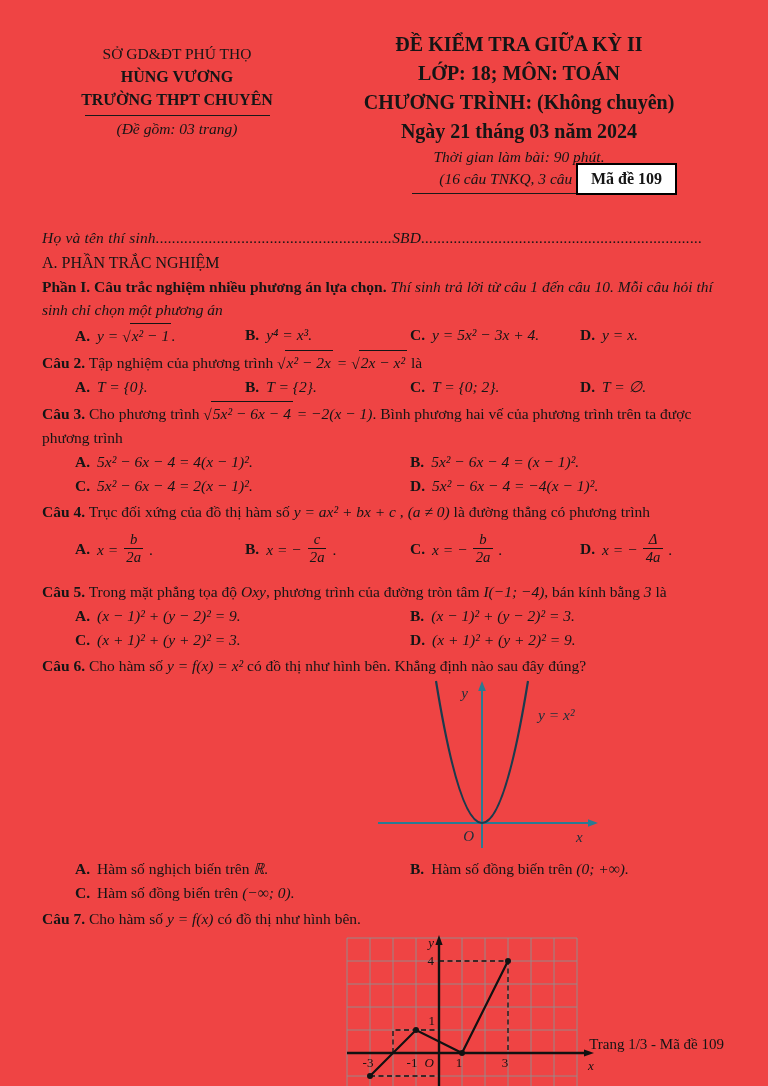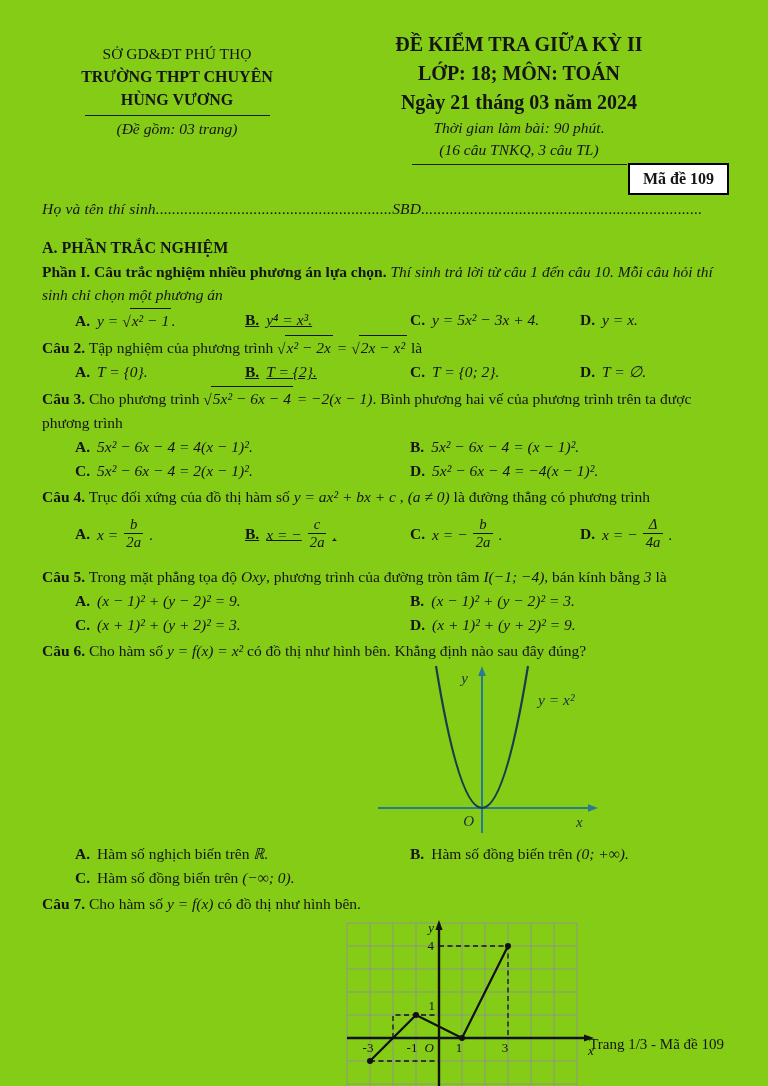--- a/index.html
+++ b/index.html
@@ -1,42 +1,42 @@
 <!DOCTYPE html>
 <html><head>
 <meta charset="utf-8">
 <style>
   html,body{margin:0;padding:0;background:#e8e8e8;}
-  .page{position:relative;width:768px;height:1086px;background:#84cc16;margin:0 auto;
+  .page{position:relative;width:768px;height:1086px;background:#ef4444;margin:0 auto;
         font-family:"Liberation Serif","DejaVu Serif",serif;font-size:15.5px;color:#151515;
         overflow:hidden;line-height:1.5;}
   .inner{padding:30px 42px 0 42px;}
   .b{font-weight:bold;}
   .i{font-style:italic;}
   .m{font-style:italic;}
   
   .hdr{display:flex;}
   .h-left{flex:0 0 270px;text-align:center;padding-top:12px;}
   .h-left .l1{font-size:15.5px;}
   .h-left .l2{font-weight:bold;font-size:16px;line-height:1.45;}
   .rule-l{width:185px;margin:3px auto 1px auto;border-top:1.5px solid #1a1a1a;}
   .h-right{flex:1;text-align:center;}
   .h-right .r-b{font-weight:bold;font-size:20px;line-height:1.45;}
   .h-right .r-i{font-style:italic;font-size:15.5px;line-height:1.45;}
   .rule-r{width:215px;margin:2px auto 0 auto;border-top:1.5px solid #1a1a1a;}
-  .code-box{position:absolute;left:628px;top:163px;border:2px solid #000;
+  .code-box{position:absolute;left:576px;top:163px;border:2px solid #000;
             padding:2px 13px;font-weight:bold;font-size:16px;background:#fff;}
   .student{margin-top:32px;font-style:italic;white-space:nowrap;overflow:hidden;letter-spacing:0.2px;}
-  .sec-title{font-weight:bold;margin-top:16px;font-size:16px;}
+  .sec-title{font-weight:normal;margin-top:2px;font-size:16px;}
   .part-line{margin-top:0;}
   
   .q{margin-top:3px;}
   .optrow{display:flex;padding-left:33px;margin:1px 0;}
   .optrow .c1{flex:0 0 170px;}
-  .optrow .c2{flex:0 0 165px;text-decoration:underline;}
+  .optrow .c2{flex:0 0 165px;}
   .optrow .c3{flex:0 0 170px;}
   .optrow .c4{flex:1;}
   .optrow .w1{flex:0 0 335px;}
   .optrow .w2{flex:1;}
   .ol{font-weight:bold;margin-right:7px;}
   
   .sqrt{white-space:nowrap;}
   .rsign{display:inline-block;transform:translateY(1px);}
   .rbody{display:inline-block;border-top:1.3px solid #151515;margin-left:-1px;padding:0 2px 0 2px;}
   
@@ -53,28 +53,29 @@
 </style>
 </head>
 <body>
 
 <div class="page">
   <div class="inner">
 
     <div class="hdr">
       <div class="h-left">
         <div class="l1">SỞ GD&amp;ĐT PHÚ THỌ</div>
+        <div class="l2">HÙNG VƯƠNG</div>
         <div class="l2">TRƯỜNG THPT CHUYÊN</div>
-        <div class="l2">HÙNG VƯƠNG</div>
         <div class="rule-l"></div>
         <div class="i">(Đề gồm: 03 trang)</div>
       </div>
       <div class="h-right">
         <div class="r-b">ĐỀ KIỂM TRA GIỮA KỲ II</div>
         <div class="r-b">LỚP: 18; MÔN: TOÁN</div>
+        <div class="r-b">CHƯƠNG TRÌNH: (Không chuyên)</div>
         <div class="r-b">Ngày 21 tháng 03 năm 2024</div>
         <div class="r-i">Thời gian làm bài: 90 phút.</div>
         <div class="r-i">(16 câu TNKQ, 3 câu TL)</div>
         <div class="rule-r"></div>
       </div>
     </div>
     <div class="code-box">Mã đề 109</div>
 
     <div class="student"><span>Họ và tên thí sinh</span><span>..........................................................</span><span>SBD</span><span>.....................................................................</span></div>
 

